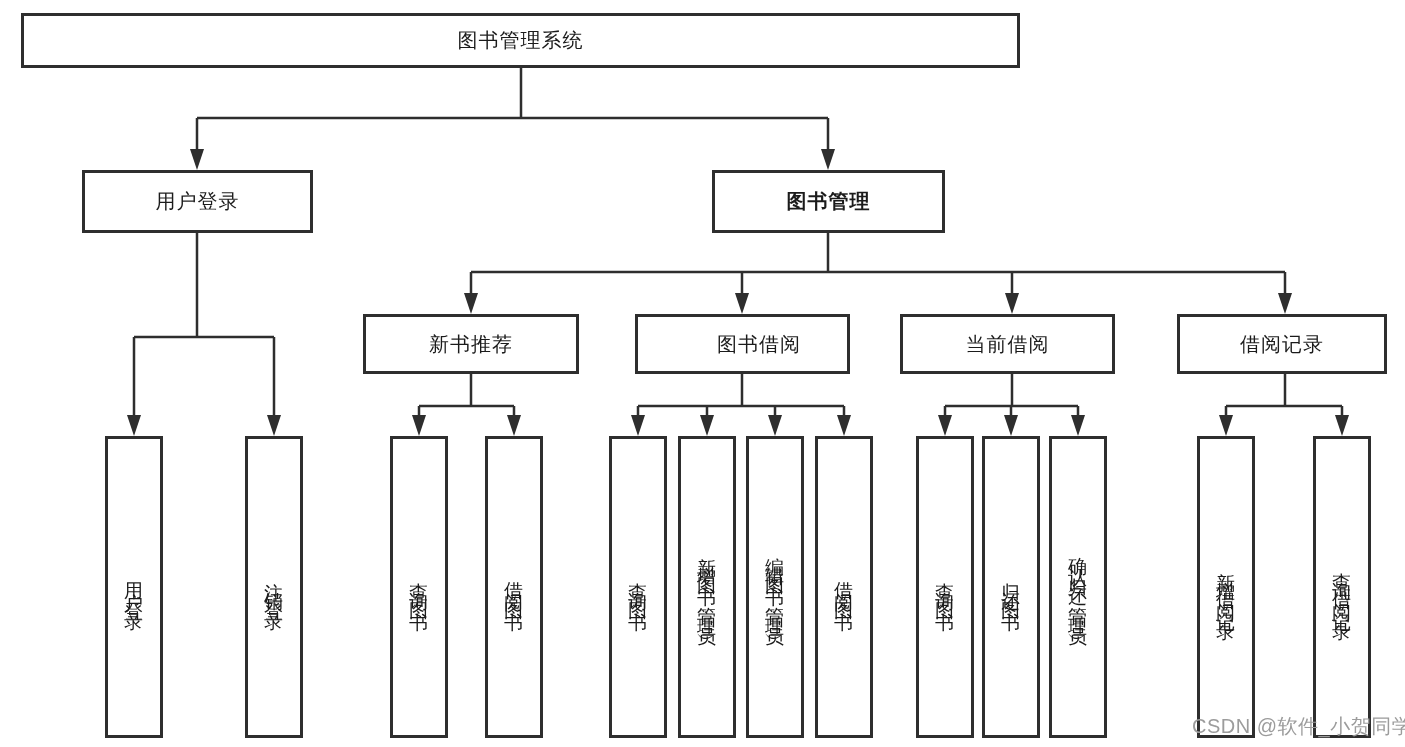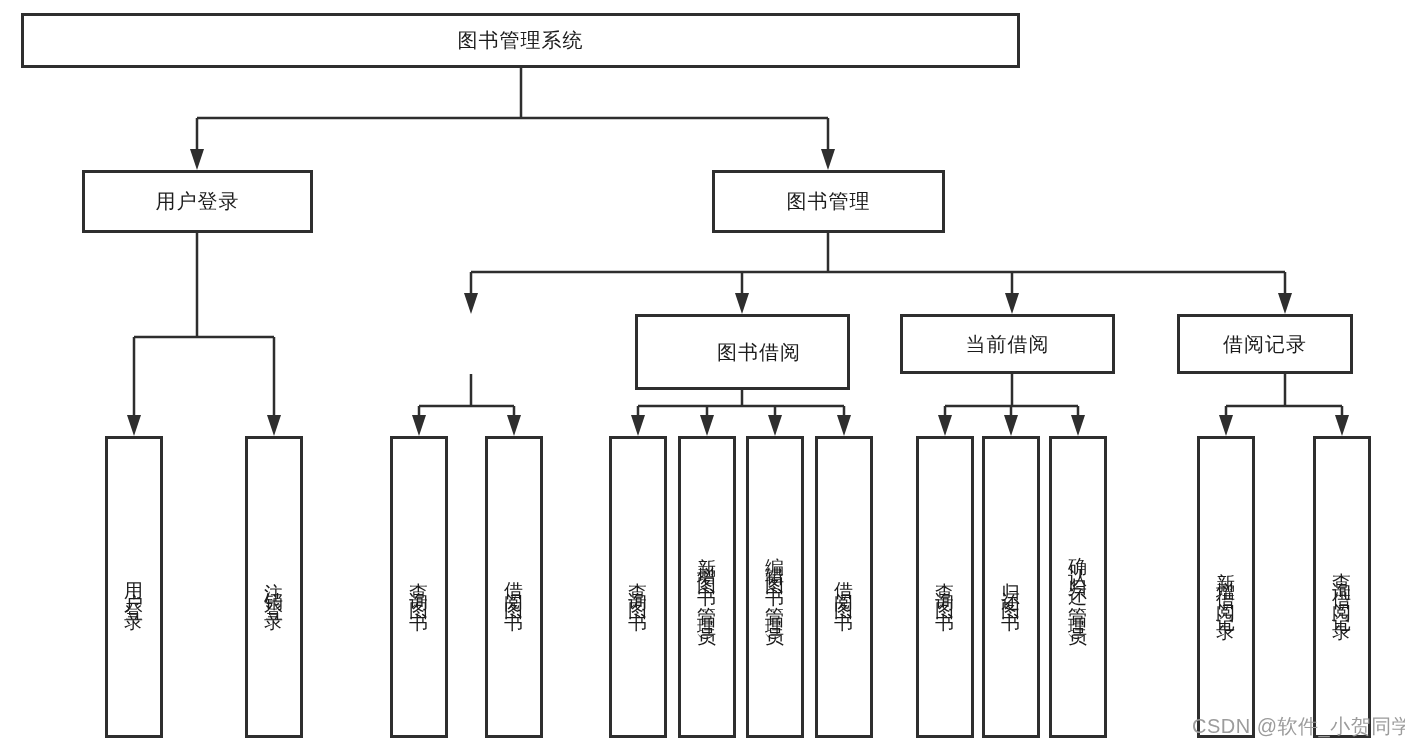--- a/index.html
+++ b/index.html
@@ -100,25 +100,26 @@
     <polygon points="1071,415 1085,415 1078,436"></polygon>
 
     <path d="M1285 374 V406 M1226 406 H1342 M1226 406 V416 M1342 406 V416"></path>
     <polygon points="1219,415 1233,415 1226,436"></polygon>
     <polygon points="1335,415 1349,415 1342,436"></polygon>
   </svg>
 
   <div class="node" style="left:21px; top:13px; width:999px; height:55px;">图书管理系统</div>
 
   <div class="node" style="left:82px; top:170px; width:231px; height:63px;">用户登录</div>
-  <div class="node" style="left:712px; top:170px; width:233px; height:63px;">图书管理</div>
+  <div class="node" style="left:712px; top:170px; width:233px; height:63px;font-weight:bold;">图书管理</div>
 
-  <div class="node" style="left:635px; top:314px; width:215px; height:76px;padding-left:33px;">图书借阅</div>
+  <div class="node" style="left:363px; top:314px; width:216px; height:60px;">新书推荐</div>
+  <div class="node" style="left:635px; top:314px; width:215px; height:60px;padding-left:33px;">图书借阅</div>
   <div class="node" style="left:900px; top:314px; width:215px; height:60px;">当前借阅</div>
-  <div class="node" style="left:1177px; top:314px; width:176px; height:60px;">借阅记录</div>
+  <div class="node" style="left:1177px; top:314px; width:210px; height:60px;">借阅记录</div>
 
   <div class="node leaf" style="left:105px; top:436px; width:58px; height:302px;">
     <span class="vtext">用户登录</span>
   </div>
   <div class="node leaf" style="left:245px; top:436px; width:58px; height:302px;">
     <span class="vtext">注销登录</span>
   </div>
 
   <div class="node leaf" style="left:390px; top:436px; width:58px; height:302px;">
     <span class="vtext">查询图书</span>

